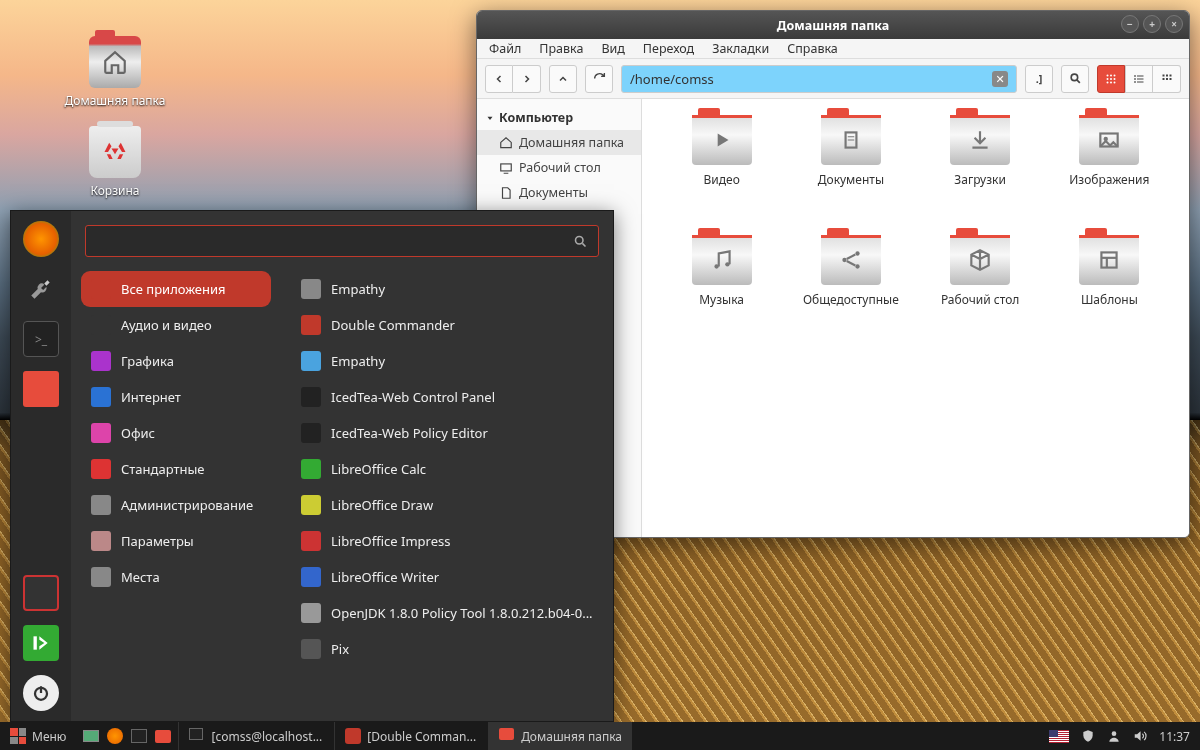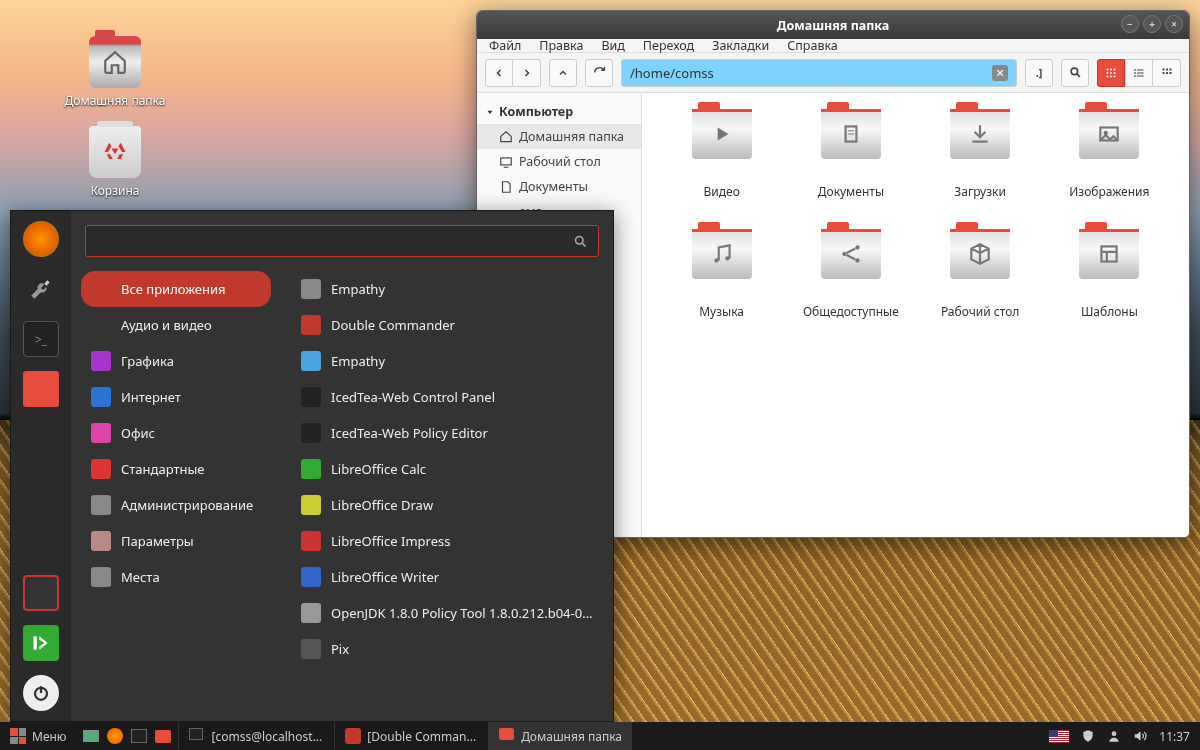--- a/index.html
+++ b/index.html
@@ -19,47 +19,47 @@
 .sm-fav{width:60px;background:#2a2a2a;display:flex;flex-direction:column;align-items:center;padding:10px 0;gap:14px}
 .sm-fav .spacer{flex:1}
 .sm-fav .f{width:36px;height:36px;border-radius:4px;display:flex;align-items:center;justify-content:center;font-size:20px;cursor:pointer}
 .sm-body{flex:1;display:flex;flex-direction:column}
 .sm-search{margin:14px 14px 10px;display:flex;align-items:center;background:#2a2a2a;border:1px solid #c0392b;border-radius:3px;height:32px;padding:0 10px;color:#eee}
 .sm-search input{flex:1;background:none;border:none;outline:none;color:#eee;font-size:13px}
 .sm-search svg{width:15px;height:15px;color:#aaa}
 .sm-cols{flex:1;display:flex;overflow:hidden}
 .sm-cats{width:210px;padding:4px 10px;overflow:auto}
 .sm-apps{flex:1;padding:4px 10px;overflow:auto}
-.sm-item{display:flex;align-items:center;gap:10px;padding:8px 10px;border-radius:14px;font-size:13px;cursor:pointer}
+.sm-item{display:flex;align-items:center;gap:10px;padding:8px 10px;border-radius:9px;font-size:13px;cursor:pointer}
 .sm-item.active{background:#c0392b;color:#fff}
 .sm-item .ci{width:20px;height:20px;display:flex;align-items:center;justify-content:center;font-size:16px}
 
 .fm{position:absolute;left:476px;top:10px;width:714px;height:528px;background:#f5f5f5;border:1px solid #666;border-radius:6px;box-shadow:0 6px 24px rgba(0,0,0,.5);display:flex;flex-direction:column;z-index:5;overflow:hidden}
 .fm-title{height:28px;background:linear-gradient(180deg,#555,#3a3a3a);color:#fff;display:flex;align-items:center;justify-content:center;font-size:12.5px;font-weight:bold;position:relative}
 .fm-title .wbtns{position:absolute;right:6px;top:4px;display:flex;gap:4px}
 .wbtn{width:18px;height:18px;border-radius:50%;background:#555;border:1px solid #777;color:#ccc;font-size:10px;display:flex;align-items:center;justify-content:center;cursor:pointer}
-.fm-menu{height:14px;background:#f5f5f5;display:flex;align-items:center;gap:18px;padding:0 12px;font-size:12.5px;color:#333;border-bottom:1px solid #ddd}
+.fm-menu{height:20px;background:#f5f5f5;display:flex;align-items:center;gap:18px;padding:0 12px;font-size:12.5px;color:#333;border-bottom:1px solid #ddd}
 .fm-menu span{cursor:pointer}
 .fm-tool{height:40px;background:#f5f5f5;display:flex;align-items:center;gap:8px;padding:0 8px;border-bottom:1px solid #ddd}
 .tb{height:28px;min-width:28px;border:1px solid #ccc;border-radius:3px;background:#fafafa;display:flex;align-items:center;justify-content:center;cursor:pointer;color:#444}
 .tbg{display:flex}
 .tbg .tb{border-radius:0}
 .tbg .tb:first-child{border-radius:3px 0 0 3px}
 .tbg .tb:last-child{border-radius:0 3px 3px 0;border-left:none}
 .fm-path{flex:1;height:28px;border:1px solid #ccc;border-radius:3px;background:#7dd3fc;display:flex;align-items:center;padding:0 8px;font-size:13px;color:#333}
 .fm-path .clr{margin-left:auto;width:16px;height:16px;background:#888;color:#fff;border-radius:3px;font-size:11px;display:flex;align-items:center;justify-content:center;cursor:pointer}
 .tb.red{background:#e74c3c;color:#fff;border-color:#c0392b}
 .fm-main{flex:1;display:flex;overflow:hidden}
 .fm-side{width:165px;border-right:1px solid #ddd;background:#fafafa;padding:6px 0;font-size:12.5px;overflow:auto}
 .fm-side .hdr{display:flex;align-items:center;gap:4px;padding:4px 8px;font-weight:bold;color:#333}
 .fm-side .itm{display:flex;align-items:center;gap:6px;padding:4px 8px 4px 22px;cursor:pointer;color:#444}
 .fm-side .itm.sel{background:#e8e8e8}
 .fm-side .itm svg{width:14px;height:14px}
 .fm-grid{flex:1;background:#fff;padding:16px 20px;display:grid;grid-template-columns:repeat(4,1fr);grid-auto-rows:110px;gap:10px 10px;align-content:start}
-.fg{display:flex;flex-direction:column;align-items:center;gap:24px;cursor:pointer;font-size:12px;color:#333}
+.fg{display:flex;flex-direction:column;align-items:center;gap:6px;cursor:pointer;font-size:12px;color:#333}
 .fg .fico{width:60px;height:50px;background:linear-gradient(180deg,#ddd 0%,#f8f8f8 40%,#bbb 100%);border-radius:4px;position:relative;display:flex;align-items:center;justify-content:center}
 .fg .fico::before{content:"";position:absolute;top:-7px;left:6px;width:22px;height:9px;background:#e74c3c;border-radius:2px 2px 0 0}
 .fg .fico::after{content:"";position:absolute;top:0;left:0;right:0;height:3px;background:#e74c3c}
 .fg svg{width:26px;height:26px;color:#777;z-index:1}
 .fm-status{height:26px;border-top:1px solid #ddd;display:flex;align-items:center;justify-content:center;font-size:12px;color:#555;background:#f5f5f5;position:relative}
 .fm-zoom{position:absolute;right:10px;width:70px;height:5px;background:#ddd;border-radius:3px}
 .fm-zoom::before{content:"";position:absolute;left:0;width:26px;height:5px;background:#e74c3c;border-radius:3px}
 .fm-zoom::after{content:"";position:absolute;left:22px;top:-3px;width:11px;height:11px;background:#fff;border:1px solid #aaa;border-radius:50%}
 
 .taskbar{position:absolute;left:0;right:0;bottom:0;height:28px;background:#1a1a1a;display:flex;align-items:center;color:#ccc;font-size:12px;z-index:20}

